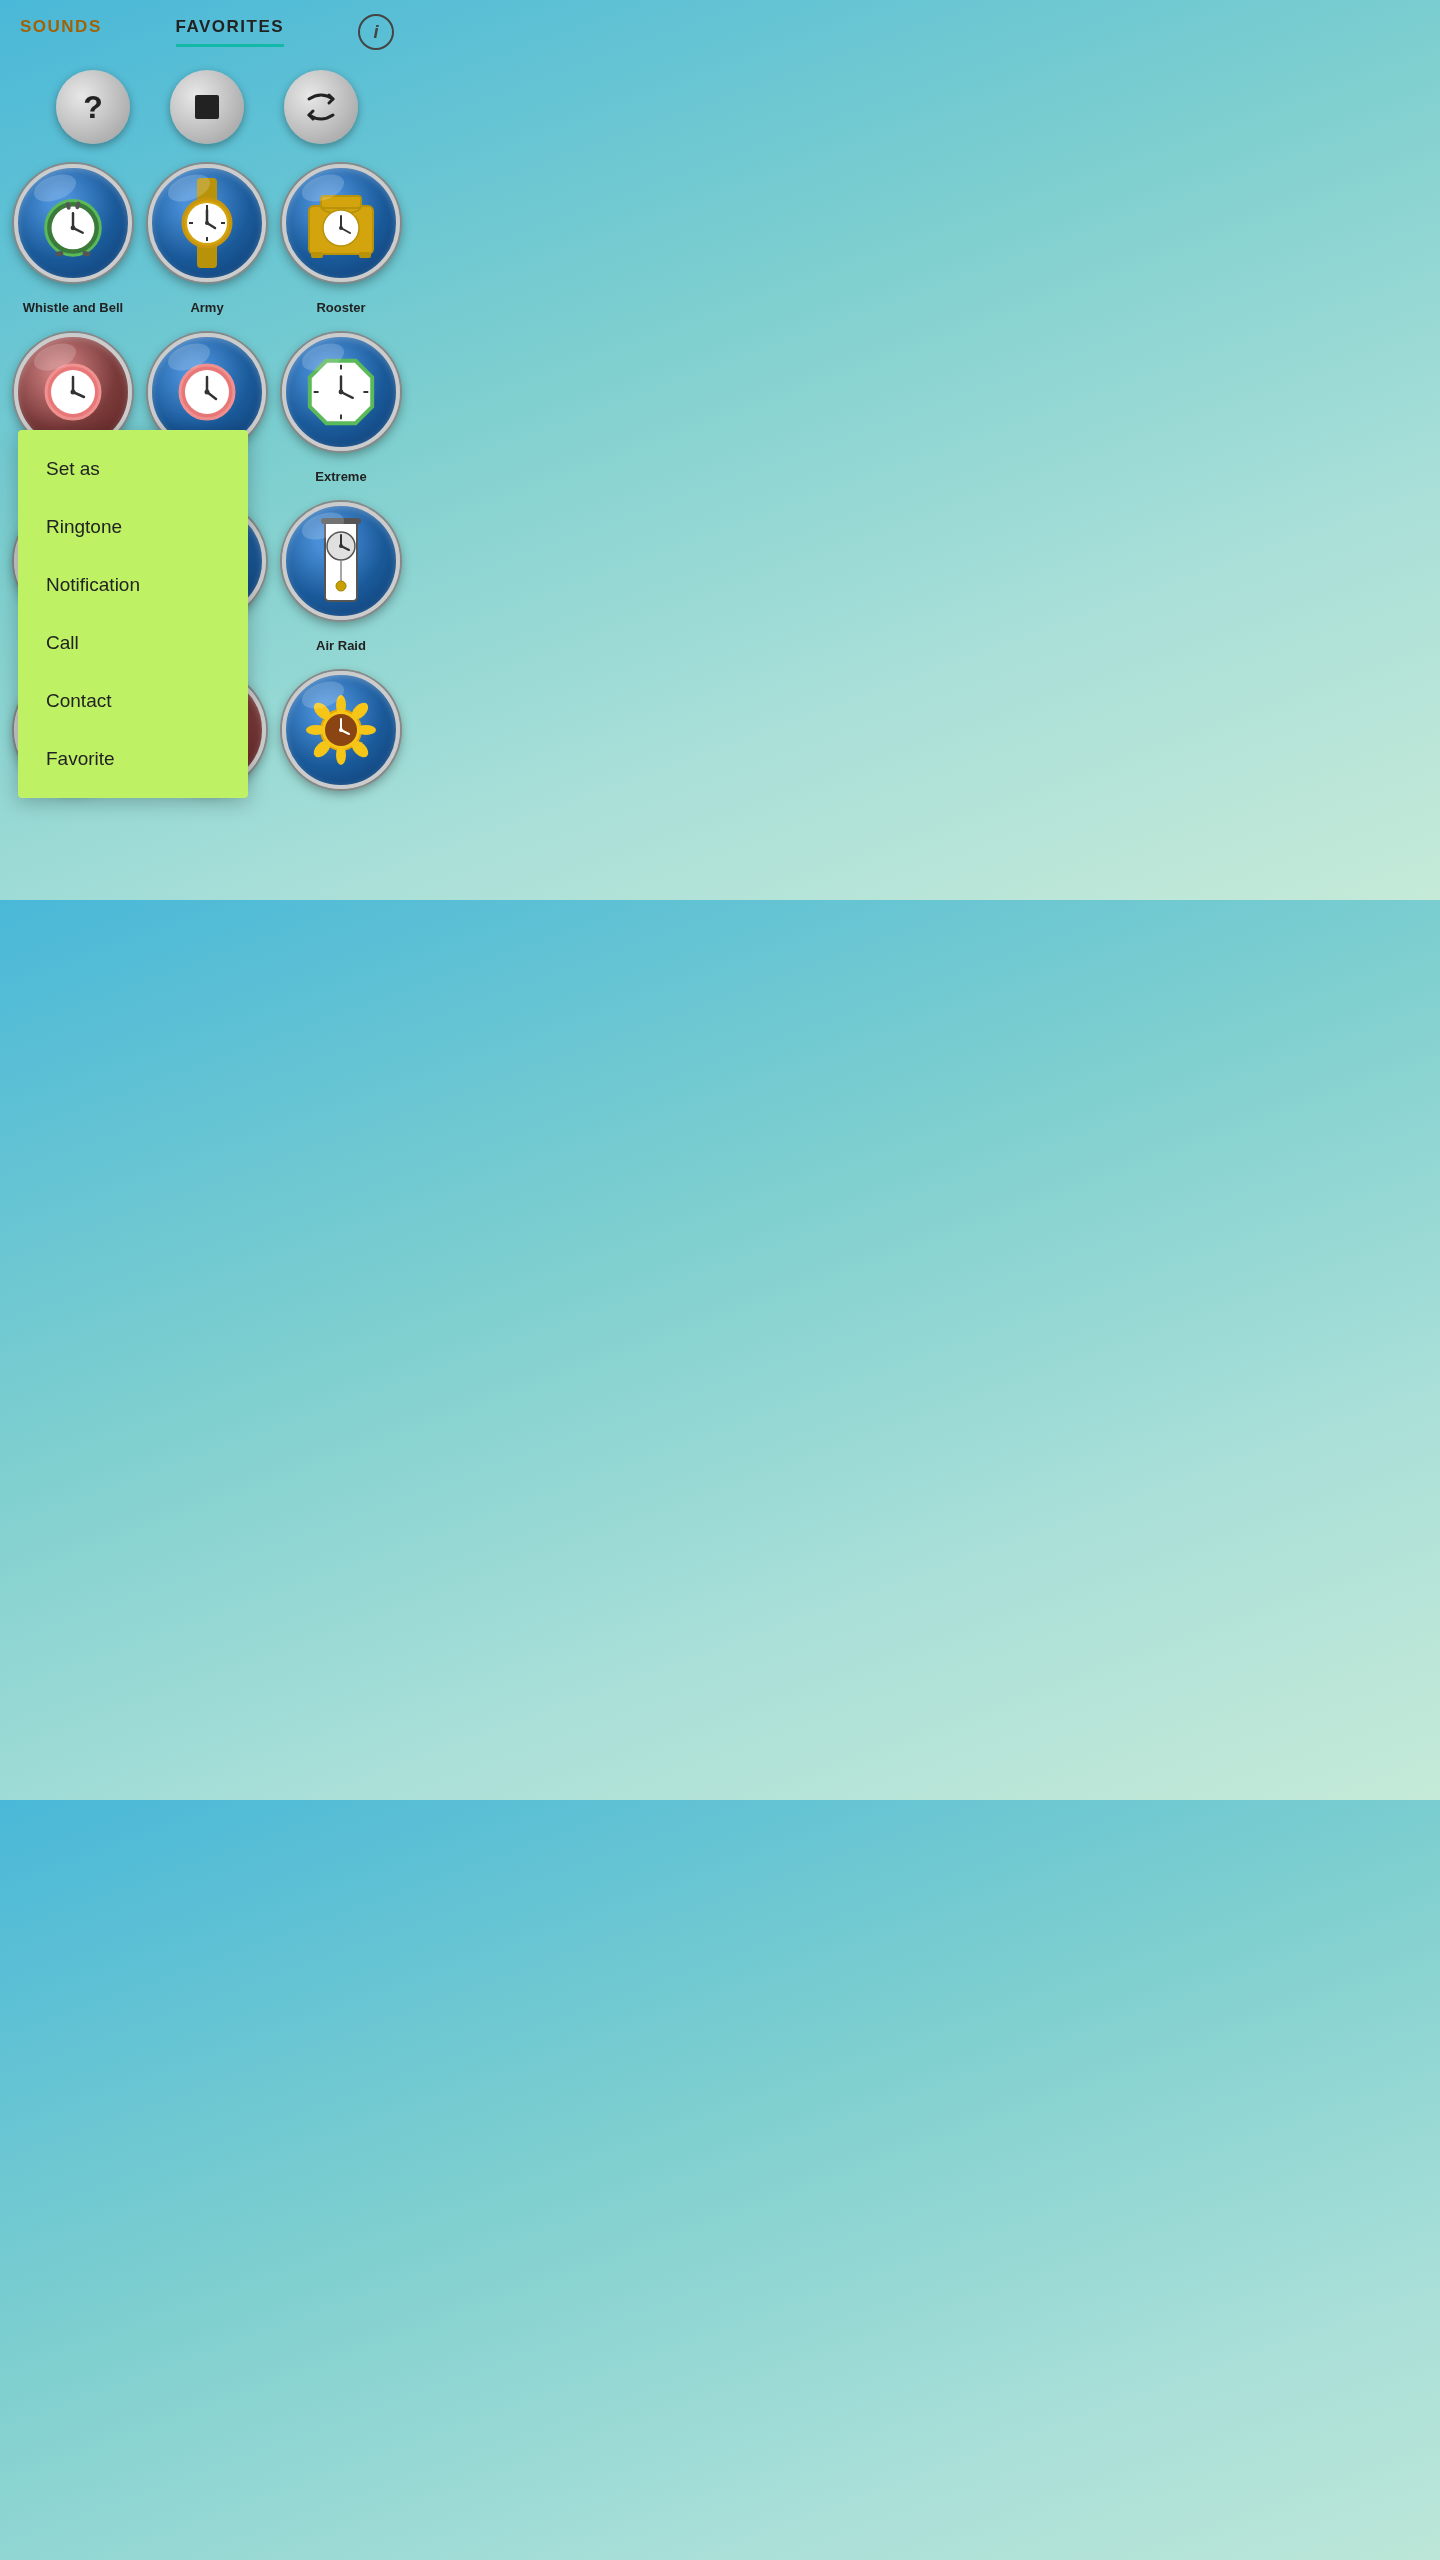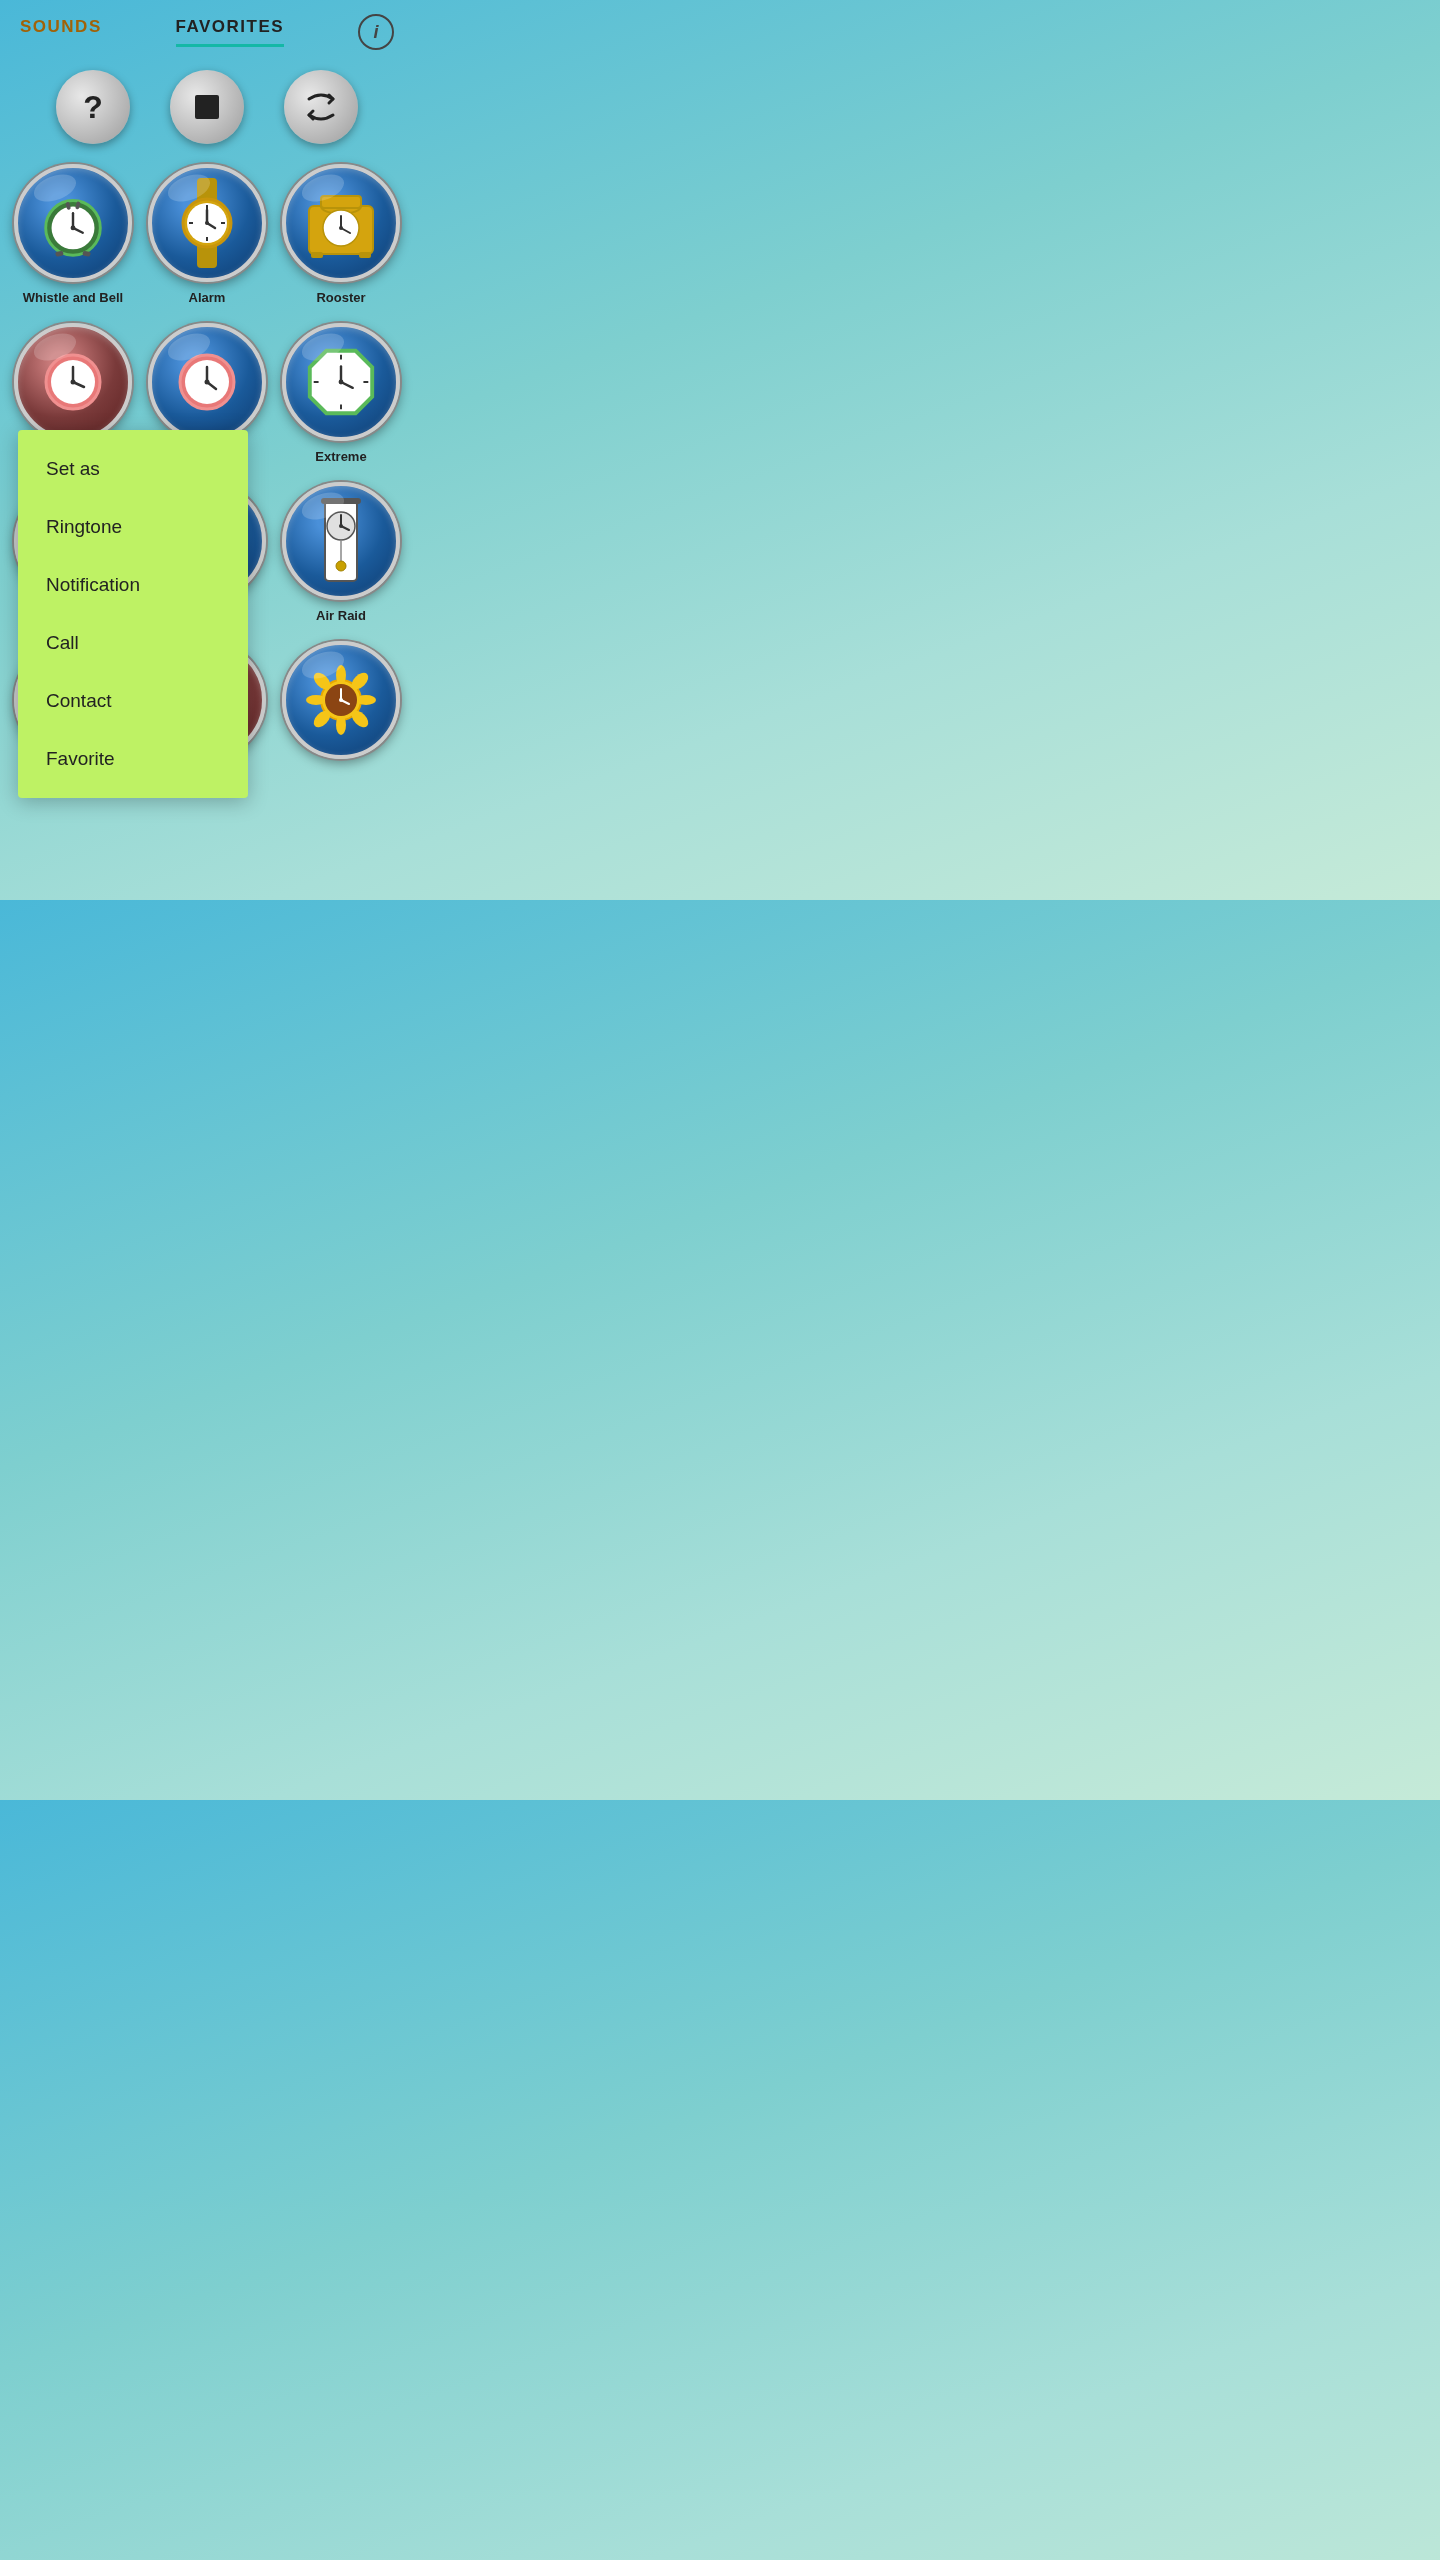--- a/index.html
+++ b/index.html
@@ -79,21 +79,21 @@
       display: grid;
       grid-template-columns: repeat(3, 1fr);
       gap: 8px;
       padding: 10px 10px 0 10px;
     }
 
     .sound-item {
       display: flex;
       flex-direction: column;
       align-items: center;
-      gap: 8px;
+      gap: 18px;
       cursor: pointer;
     }
 
     .sound-btn {
       width: 118px;
       height: 118px;
       border-radius: 50%;
       background: radial-gradient(circle at 38% 32%, #4a90d9 10%, #1a5a9a 55%, #0d3a6e 100%);
       border: 4px solid #ccc;
       box-shadow:
@@ -211,21 +211,21 @@
 
         <line x1="35" y1="27" x2="35" y2="31" stroke="#333" stroke-width="2"></line>
         <line x1="35" y1="59" x2="35" y2="63" stroke="#333" stroke-width="2"></line>
         <line x1="17" y1="45" x2="21" y2="45" stroke="#333" stroke-width="2"></line>
         <line x1="49" y1="45" x2="53" y2="45" stroke="#333" stroke-width="2"></line>
         <line x1="35" y1="45" x2="35" y2="32" stroke="#333" stroke-width="2.5" stroke-linecap="round"></line>
         <line x1="35" y1="45" x2="43" y2="50" stroke="#333" stroke-width="2.5" stroke-linecap="round"></line>
         <circle cx="35" cy="45" r="2" fill="#333"></circle>
       </svg>
     </div>
-    <span class="sound-label">Alarm</span>
+    <span class="sound-label">Army</span>
   </div>
 
   <div class="sound-item">
     <div class="sound-btn">
 
       <svg width="80" height="75" viewBox="0 0 80 75">
 
         <rect x="8" y="20" width="64" height="48" rx="5" fill="#d4a40e" stroke="#b8930a" stroke-width="2"></rect>
 
         <ellipse cx="40" cy="20" rx="20" ry="8" fill="#d4a40e" stroke="#b8930a" stroke-width="2"></ellipse>

